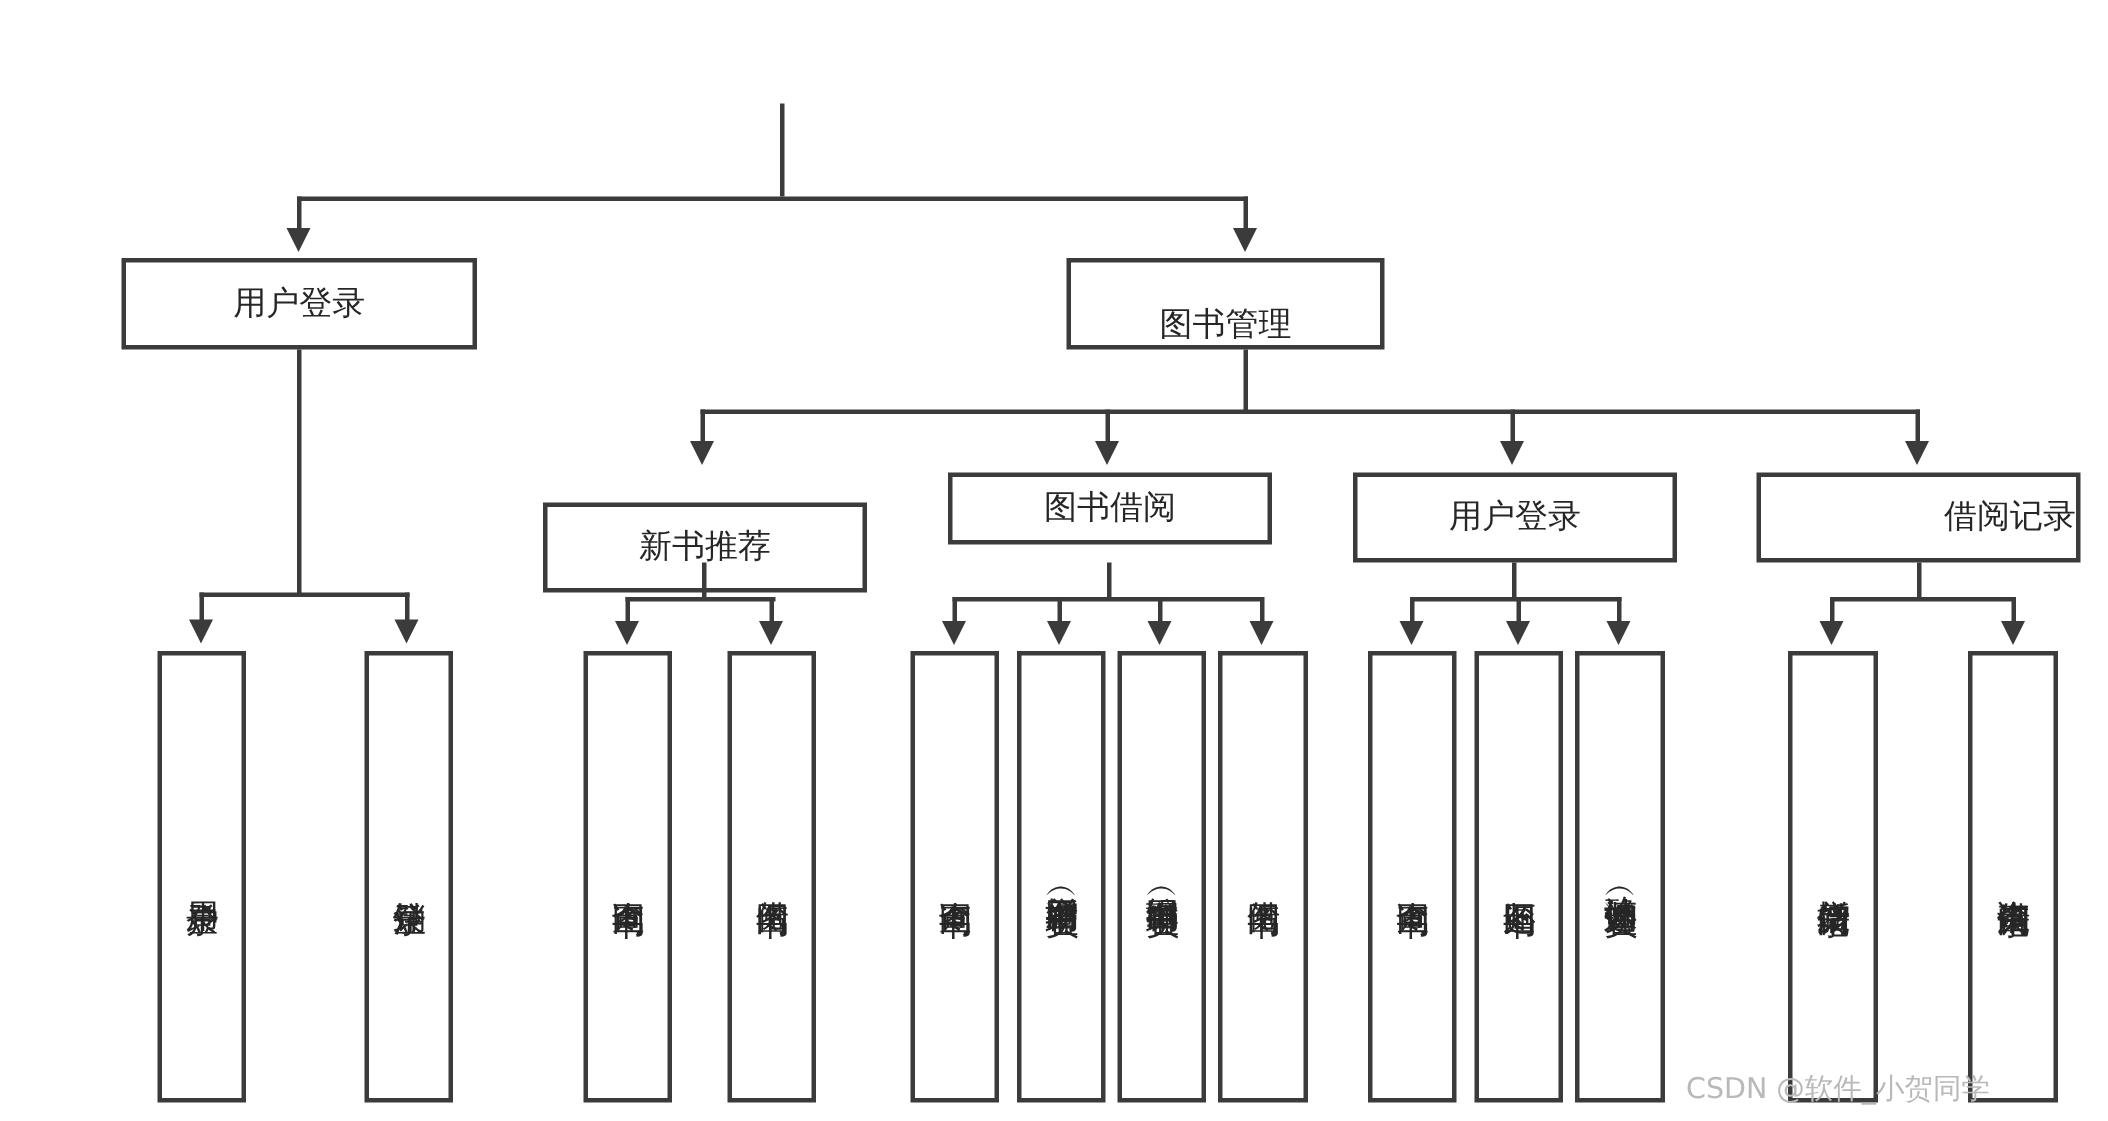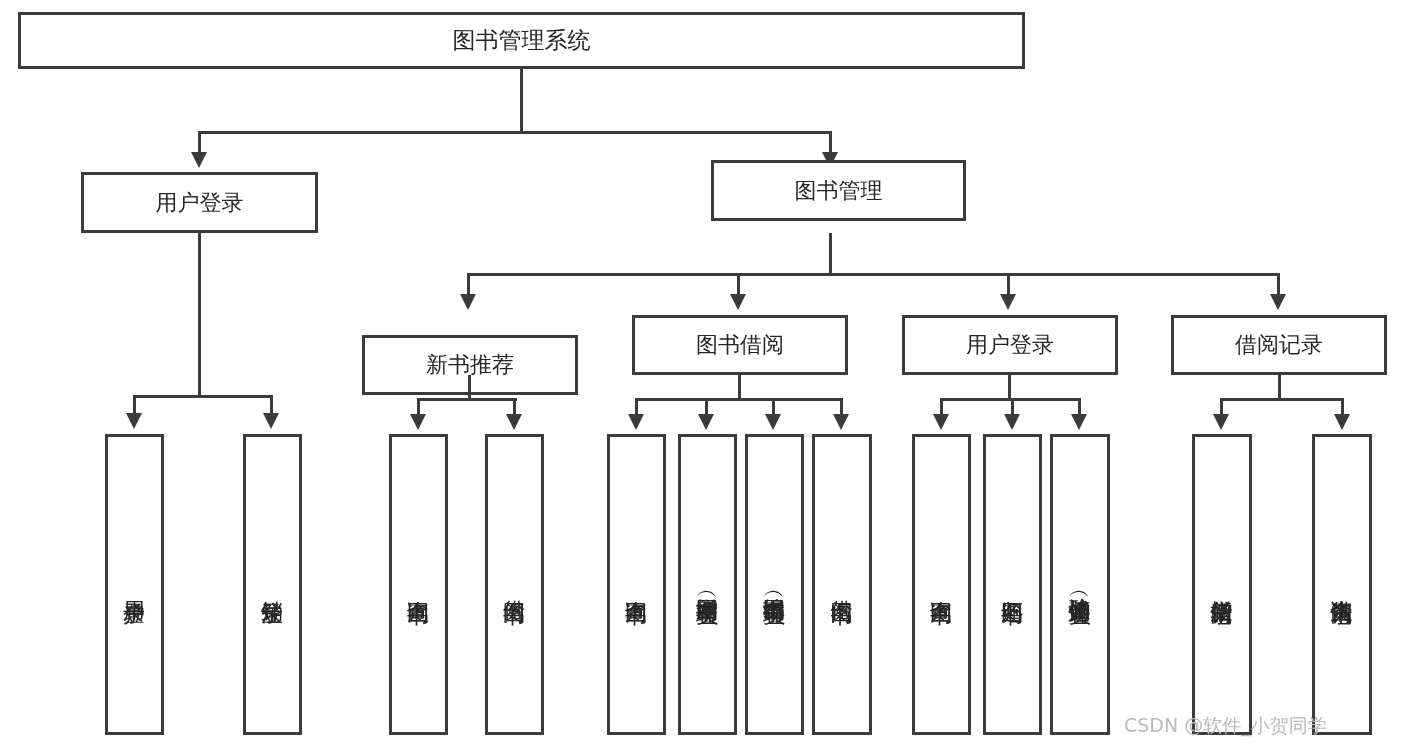--- a/index.html
+++ b/index.html
@@ -70,36 +70,33 @@
     font-size: 19px;
     white-space: nowrap;
     font-family: "DejaVu Sans", "Liberation Sans", sans-serif;
   }
 </style>
 </head>
 <body>
 
 <div id="canvas">
 
-  <div class="node h title-node" style="left:18px; top:12px; width:1007px; height:57px;">
-    <span class="lbl">图书管理系统</span>
-  </div>
 
   <div class="seg vline" style="left:520px; top:69px; height:62px;"></div>
   <div class="seg hline" style="left:198px; top:131px; width:634px;"></div>
   <div class="seg vline" style="left:198px; top:131px; height:24px;"></div>
   <div class="arrow" style="left:191px; top:152px;"></div>
   <div class="seg vline" style="left:829px; top:131px; height:24px;"></div>
   <div class="arrow" style="left:822px; top:152px;"></div>
 
   <div class="node h l2-node" style="left:81px; top:172px; width:237px; height:61px;">
     <span class="lbl">用户登录</span>
   </div>
 
-  <div class="node h l2-node" style="left:711px; top:160px; width:255px; height:61px;">
+  <div class="node h l2-node" style="left:711px; top:172px; width:212px; height:61px;align-items:flex-end;">
     <span class="lbl">图书管理</span>
   </div>
 
   <div class="seg vline" style="left:198px; top:233px; height:165px;"></div>
   <div class="seg hline" style="left:133px; top:395px; width:140px;"></div>
   <div class="seg vline" style="left:133px; top:395px; height:20px;"></div>
   <div class="arrow" style="left:126px; top:413px;"></div>
   <div class="seg vline" style="left:270px; top:395px; height:20px;"></div>
   <div class="arrow" style="left:263px; top:413px;"></div>
 
@@ -110,27 +107,27 @@
   <div class="seg vline" style="left:737px; top:273px; height:24px;"></div>
   <div class="arrow" style="left:730px; top:294px;"></div>
   <div class="seg vline" style="left:1007px; top:273px; height:24px;"></div>
   <div class="arrow" style="left:1000px; top:294px;"></div>
   <div class="seg vline" style="left:1277px; top:273px; height:24px;"></div>
   <div class="arrow" style="left:1270px; top:294px;"></div>
 
   <div class="node h l3-node" style="left:362px; top:315px; width:216px; height:60px;margin-top:20px;">
     <span class="lbl">新书推荐</span>
   </div>
-  <div class="node h l3-node" style="left:632px; top:315px; width:216px; height:60px;">
+  <div class="node h l3-node" style="left:632px; top:315px; width:216px; height:48px;">
     <span class="lbl">图书借阅</span>
   </div>
   <div class="node h l3-node" style="left:902px; top:315px; width:216px; height:60px;">
     <span class="lbl">用户登录</span>
   </div>
-  <div class="node h l3-node" style="left:1171px; top:315px; width:216px; height:60px;">
+  <div class="node h l3-node" style="left:1171px; top:315px; width:216px; height:60px;justify-content:flex-end;">
     <span class="lbl">借阅记录</span>
   </div>
 
   <div class="seg vline" style="left:468px; top:375px; height:25px;"></div>
   <div class="seg hline" style="left:417px; top:398px; width:100px;"></div>
   <div class="seg vline" style="left:417px; top:398px; height:18px;"></div>
   <div class="arrow" style="left:410px; top:414px;"></div>
   <div class="seg vline" style="left:513px; top:398px; height:18px;"></div>
   <div class="arrow" style="left:506px; top:414px;"></div>
 

